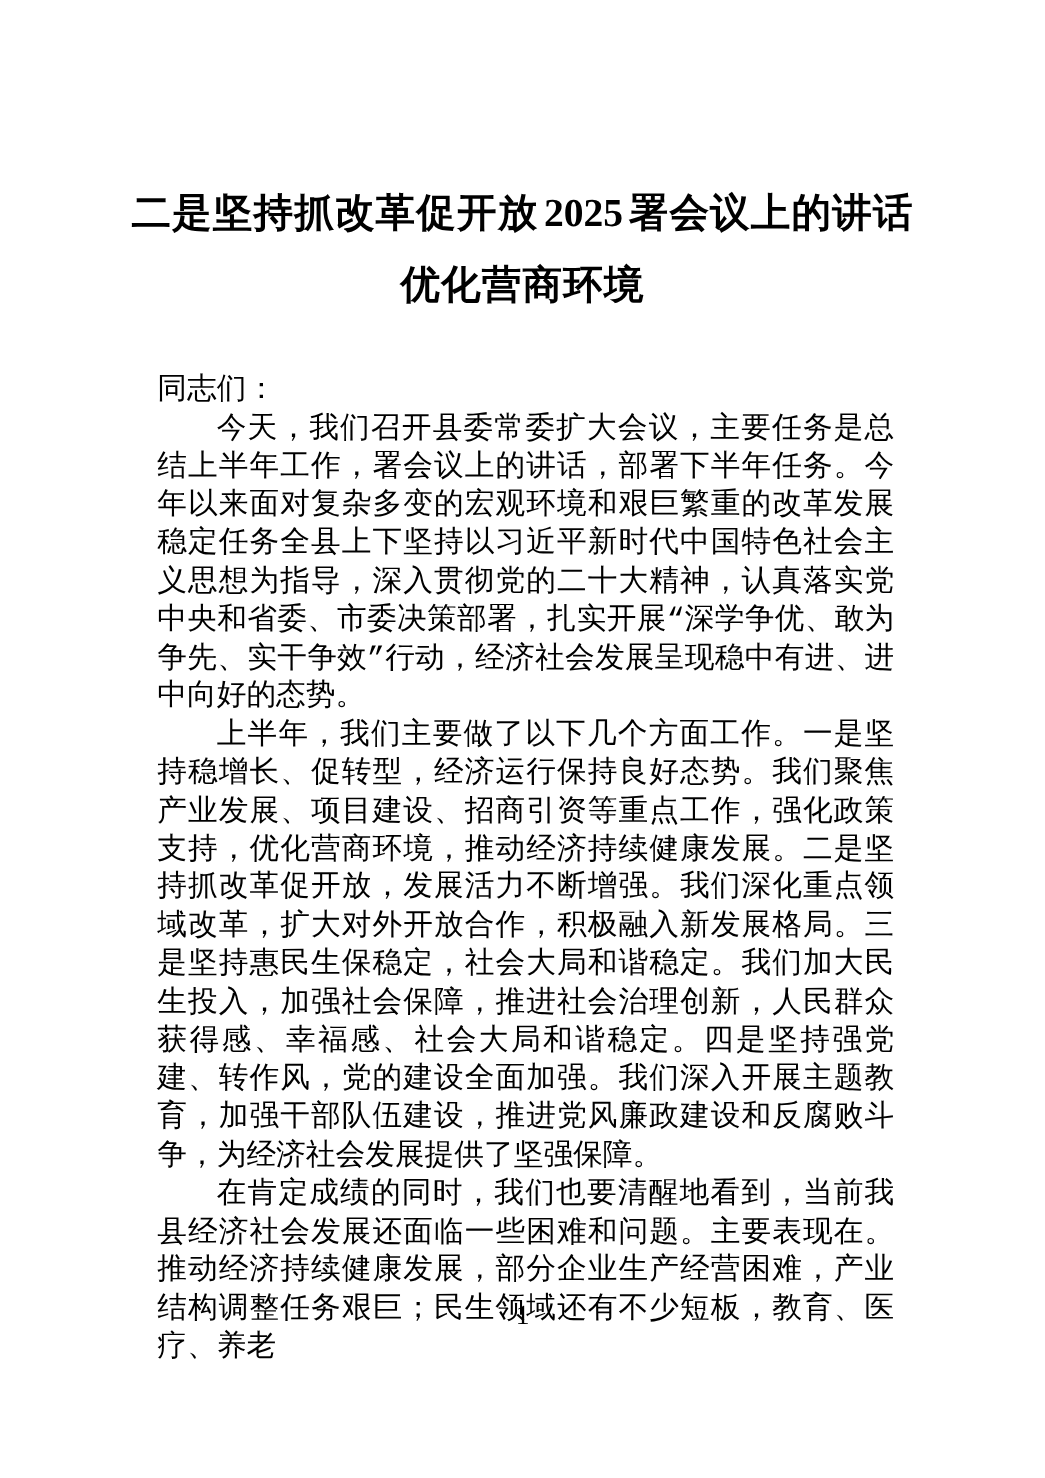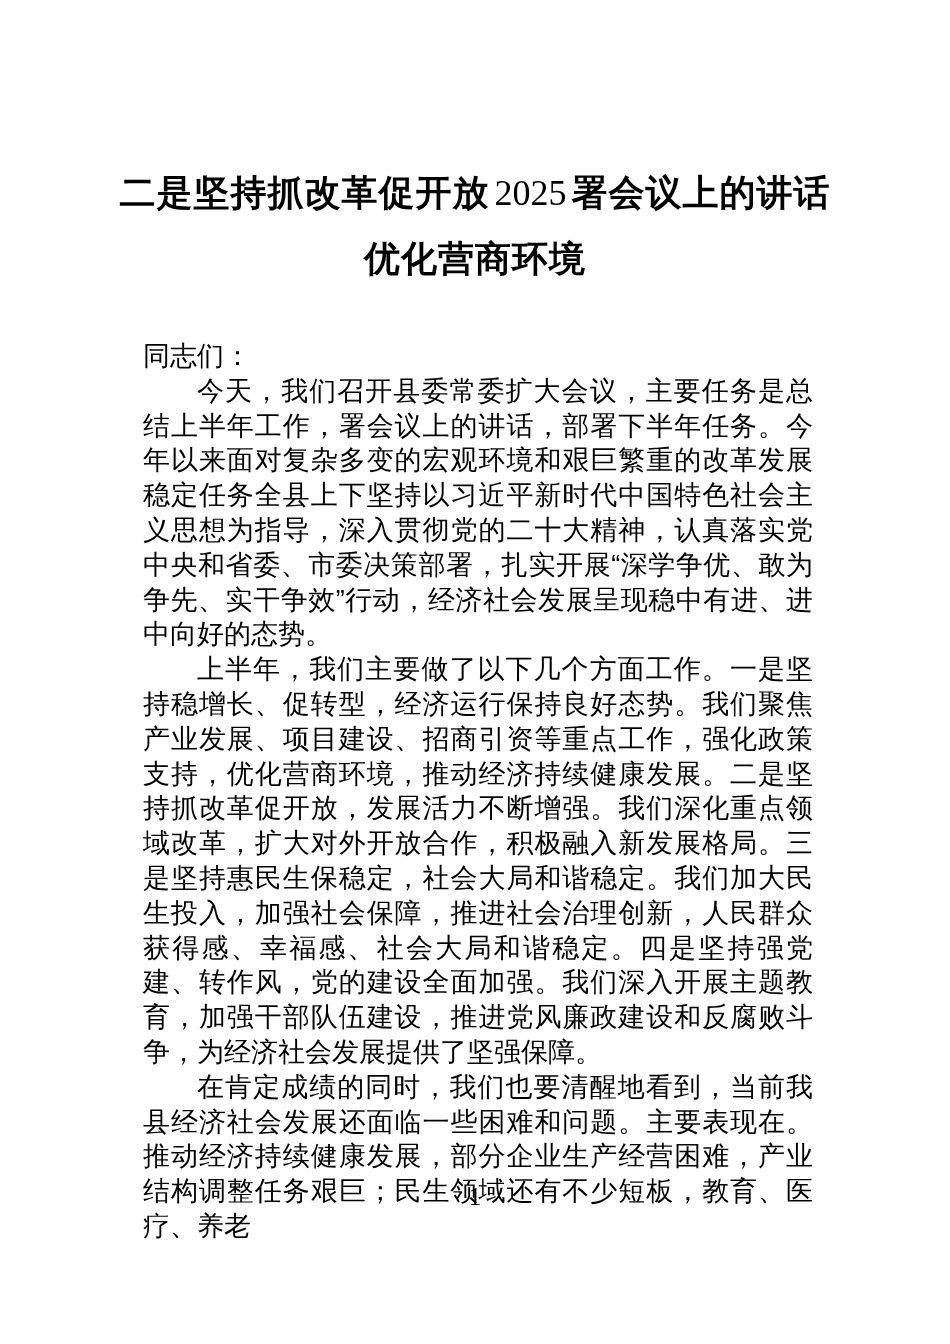--- a/index.html
+++ b/index.html
@@ -29,35 +29,36 @@
     font-weight: 600;
     line-height: 65px;
     letter-spacing: 1px;
   }
   .title-line {
     display: block;
     white-space: nowrap;
   }
   .latin-num {
     font-family: "Liberation Serif", serif;
-    font-weight: 400;
+    font-weight: 700;
     margin: 4px 0.14em;
     letter-spacing: 0;
   }
   .doc-body {
     margin: 48px 137px 0 143px;
     width: 670px;
     font-size: 27px;
     line-height: 34.8px;
     text-align: justify;
     text-justify: inter-character;
   }
   .doc-body p {
     margin: 0;
     padding: 0;
+    font-family: Liberation Mono, monospace;
   }
   .para {
     text-indent: 2em;
   }
   .page-number {
     position: absolute;
     top: 1182px;
     left: 0;
     width: 100%;
     text-align: center;

